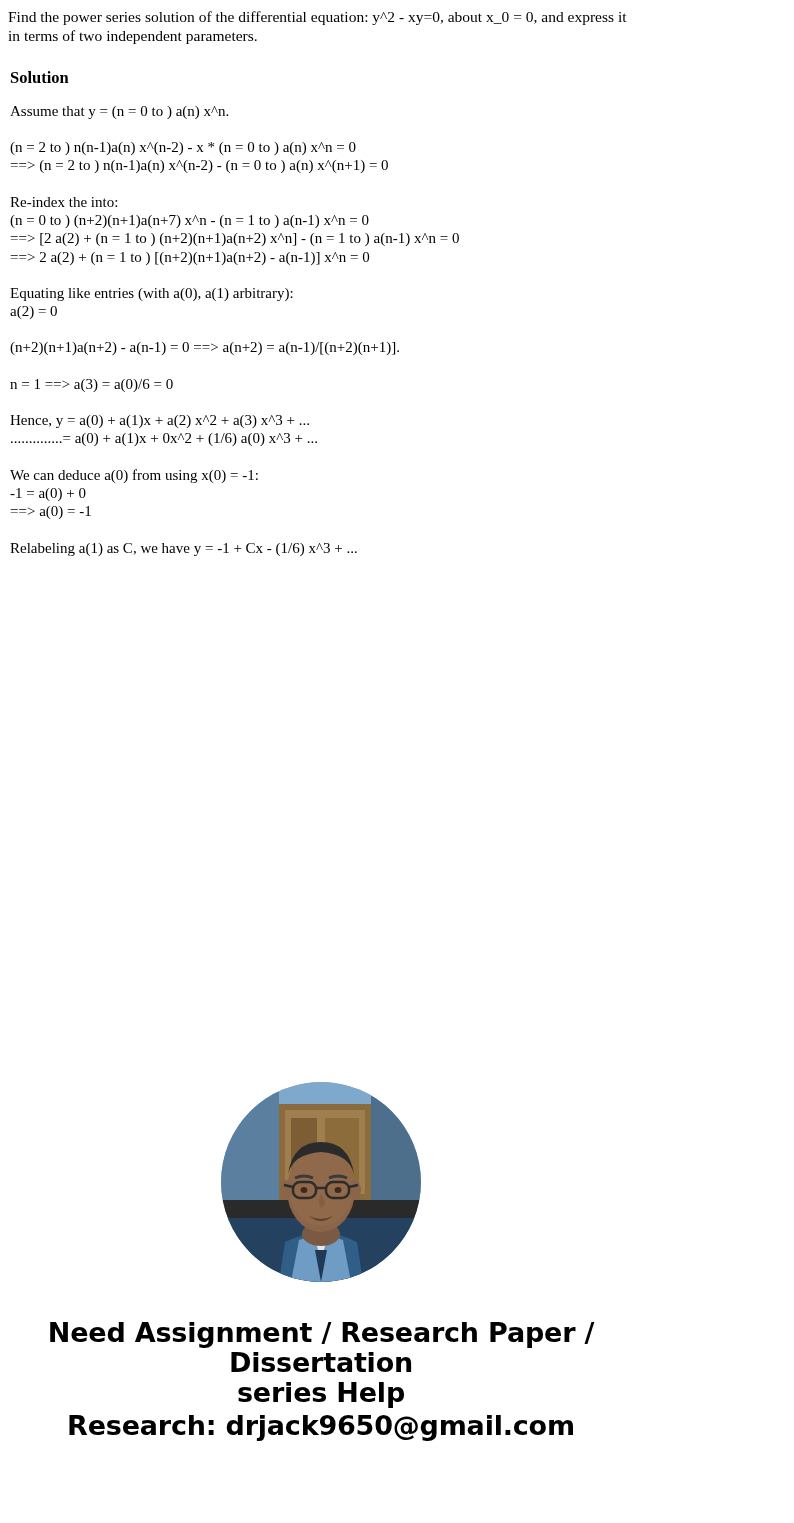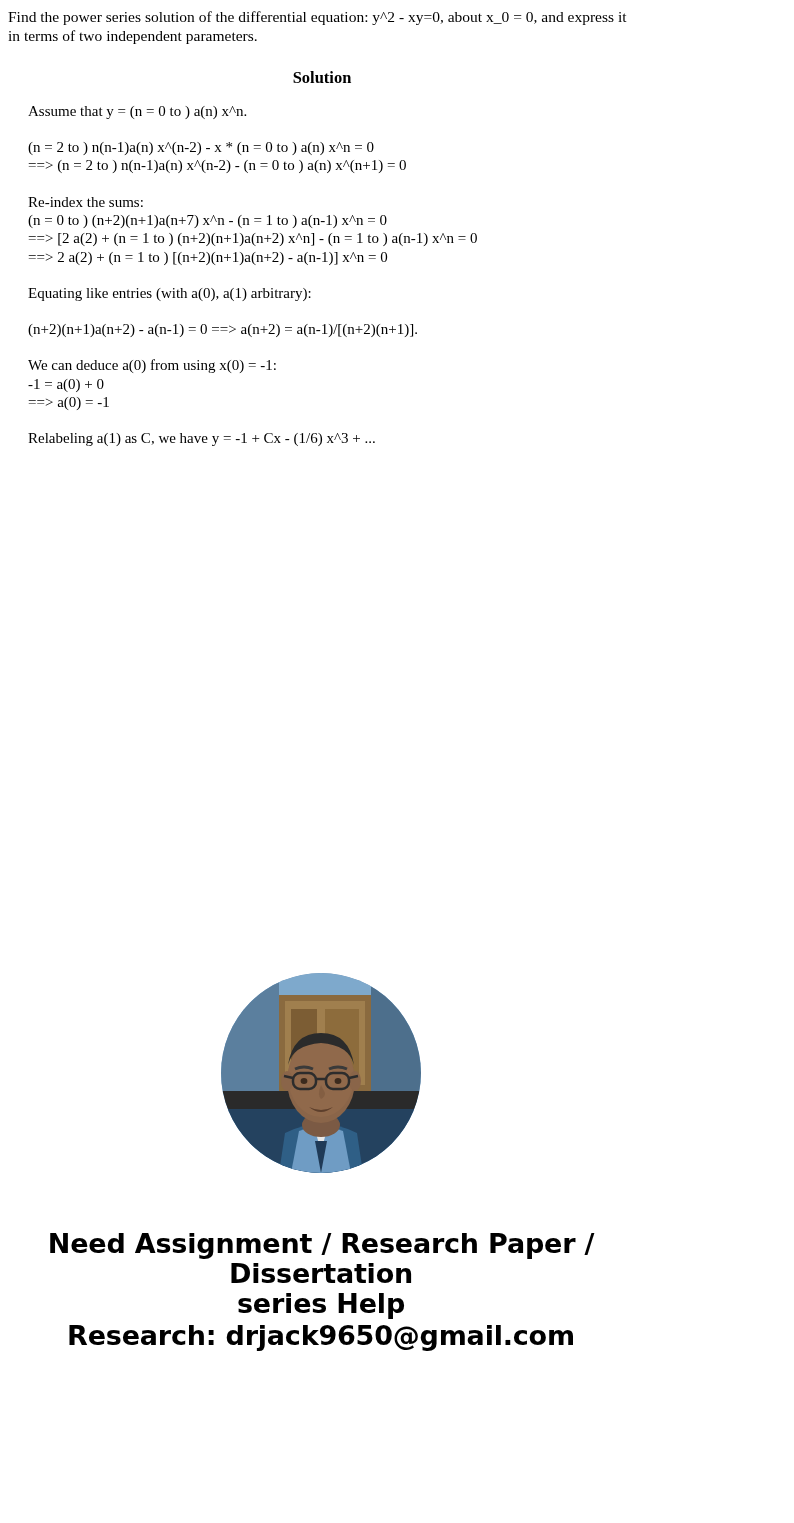--- a/index.html
+++ b/index.html
@@ -24,26 +24,25 @@
   .problem {
     font-size: 15.5px;
     line-height: 1.22;
     margin: 0 0 4px 0;
     max-width: 760px;
   }
   .solution-heading {
     font-size: 16.5px;
     font-weight: bold;
     margin: 22px 0 14px 2px;
-    text-align: center;
   }
   .block {
     font-size: 15px;
     line-height: 1.22;
-    margin: 0 0 18px 20px;
+    margin: 0 0 18px 2px;
     font-family: Liberation Serif, serif;
   }
   .block .line {
     display: block;
     white-space: pre-wrap;
   }
 
   .portrait-wrap {
     width: 100%;
     display: flex;
@@ -59,21 +58,21 @@
     background: #6c93b8;
   }
   .portrait svg { display: block; }
 
   .cta {
     text-align: center;
     font-family: "DejaVu Sans", sans-serif;
     font-weight: bold;
     font-size: 27px;
     line-height: 1.12;
-    margin-top: 56px;
+    margin-top: 36px;
     letter-spacing: -0.2px;
   }
   .cta .l1 { display: block; }
   .cta .l2 { display: block; }
   .cta .l3 { display: block; margin-top: 2px; }
 </style>
 </head>
 <body>
 
 <div class="page">
@@ -85,35 +84,43 @@
   <div class="block">
     <span class="line">Assume that y = (n = 0 to ) a(n) x^n.</span>
   </div>
 
   <div class="block">
     <span class="line">(n = 2 to ) n(n-1)a(n) x^(n-2) - x * (n = 0 to ) a(n) x^n = 0</span>
     <span class="line">==&gt; (n = 2 to ) n(n-1)a(n) x^(n-2) - (n = 0 to ) a(n) x^(n+1) = 0</span>
   </div>
 
   <div class="block">
-    <span class="line">Re-index the sums:</span>
+    <span class="line">Re-index the into:</span>
     <span class="line">(n = 0 to ) (n+2)(n+1)a(n+7) x^n - (n = 1 to ) a(n-1) x^n = 0</span>
     <span class="line">==&gt; [2 a(2) + (n = 1 to ) (n+2)(n+1)a(n+2) x^n] - (n = 1 to ) a(n-1) x^n = 0</span>
     <span class="line">==&gt; 2 a(2) + (n = 1 to ) [(n+2)(n+1)a(n+2) - a(n-1)] x^n = 0</span>
   </div>
 
   <div class="block">
     <span class="line">Equating like entries (with a(0), a(1) arbitrary):</span>
+    <span class="line">a(2) = 0</span>
   </div>
 
   <div class="block">
     <span class="line">(n+2)(n+1)a(n+2) - a(n-1) = 0 ==&gt; a(n+2) = a(n-1)/[(n+2)(n+1)].</span>
   </div>
 
+  <div class="block">
+    <span class="line">n = 1 ==&gt; a(3) = a(0)/6 = 0</span>
+  </div>
 
+  <div class="block">
+    <span class="line">Hence, y = a(0) + a(1)x + a(2) x^2 + a(3) x^3 + ...</span>
+    <span class="line">..............= a(0) + a(1)x + 0x^2 + (1/6) a(0) x^3 + ...</span>
+  </div>
 
   <div class="block">
     <span class="line">We can deduce a(0) from using x(0) = -1:</span>
     <span class="line">-1 = a(0) + 0</span>
     <span class="line">==&gt; a(0) = -1</span>
   </div>
 
   <div class="block">
     <span class="line">Relabeling a(1) as C, we have y = -1 + Cx - (1/6) x^3 + ...</span>
   </div>

